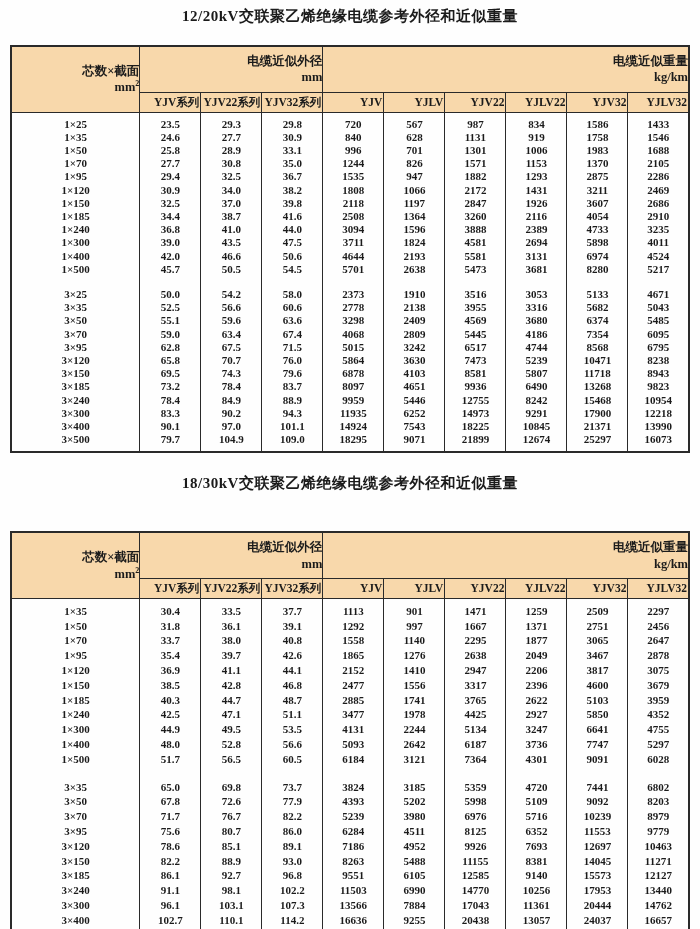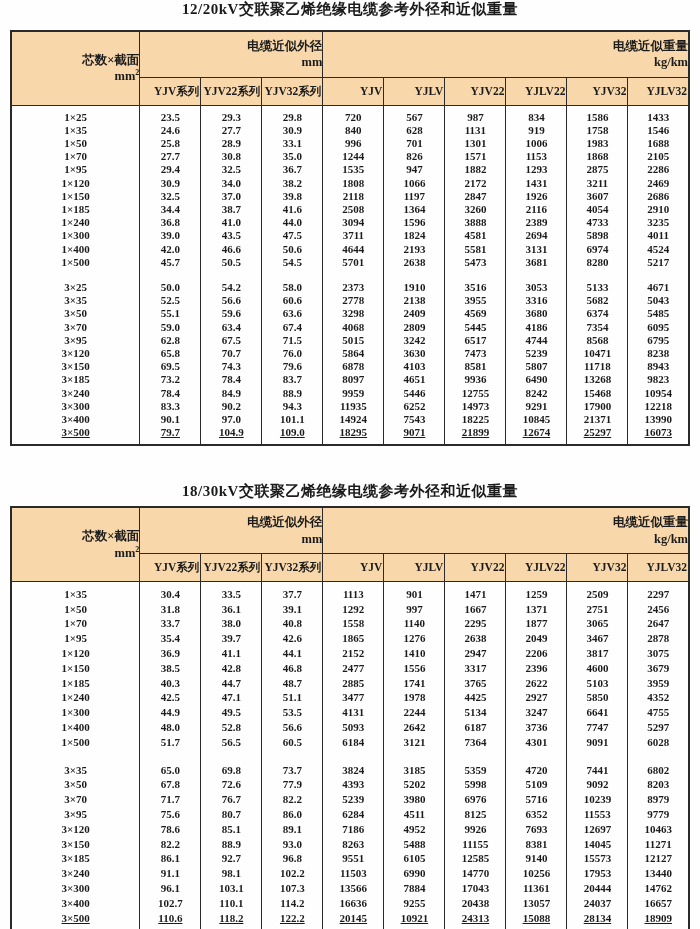--- a/index.html
+++ b/index.html
@@ -14,52 +14,52 @@
     background: #fefefe;
     padding: 0 10px;
     overflow: hidden;
   }
   .doc-title {
     text-align: center;
     font-size: 15px;
     font-weight: bold;
     letter-spacing: 0.5px;
   }
-  .doc-title.first { margin-bottom: 11px; }
-  .doc-title.second { padding-top: 36px; margin-bottom: 5px; text-align: center; }
+  .doc-title.first { padding-top: 7px; margin-bottom: 19px; }
+  .doc-title.second { padding-top: 21px; margin-bottom: 38px; text-align: center; }
   table.cable-table {
     width: 680px;
     border-collapse: collapse;
     table-layout: fixed;
     border: 2px solid #2a2a2a;
   }
   table.cable-table th {
     background: #f8d8ab;
     border: 1px solid #2a2a2a;
     font-weight: bold;
     text-align: right;
     vertical-align: middle;
   }
   tr.group-header-row th { height: 46px; font-size: 12.5px; line-height: 1.3; }
-  tr.sub-header-row th { height: 28px; font-size: 11.5px; padding: 0 1px; }
+  tr.sub-header-row th { height: 20px; font-size: 11.5px; padding: 0 1px; }
   th.size-col { font-size: 12.5px; line-height: 1.3; margin-top: 16px; }
   th.size-col sup { font-size: 8px; }
   tbody td {
     text-align: center;
     vertical-align: middle;
     font-weight: bold;
     border-left: 1px solid #2a2a2a;
     border-right: 1px solid #2a2a2a;
     overflow: hidden;
     white-space: nowrap;
   }
   table.t1 tbody td { height: 13.2px; font-size: 11px; line-height: 13.2px; }
   table.t2 tbody td { height: 14.8px; font-size: 11px; line-height: 14.8px; }
   tbody tr.first-data-row td { padding-top: 5px; text-align: center; }
-  tbody tr.last-data-row td { padding-bottom: 5px; text-decoration: underline; }
+  tbody tr.last-data-row td { padding-bottom: 5px; }
   table.t1 tbody tr.gap-row td { height: 12px; }
   table.t2 tbody tr.gap-row td { height: 13px; }
 </style>
 </head>
 <body>
 
 <div class="page">
 
   <h1 class="doc-title first">12/20kV交联聚乙烯绝缘电缆参考外径和近似重量</h1>
 
@@ -142,21 +142,21 @@
         </tr>
         <tr>
           <td>1×70</td>
           <td>27.7</td>
           <td>30.8</td>
           <td>35.0</td>
           <td>1244</td>
           <td>826</td>
           <td>1571</td>
           <td>1153</td>
-          <td>1868</td>
+          <td>1370</td>
           <td>2105</td>
         </tr>
         <tr>
           <td>1×95</td>
           <td>29.4</td>
           <td>32.5</td>
           <td>36.7</td>
           <td>1535</td>
           <td>947</td>
           <td>1882</td>

